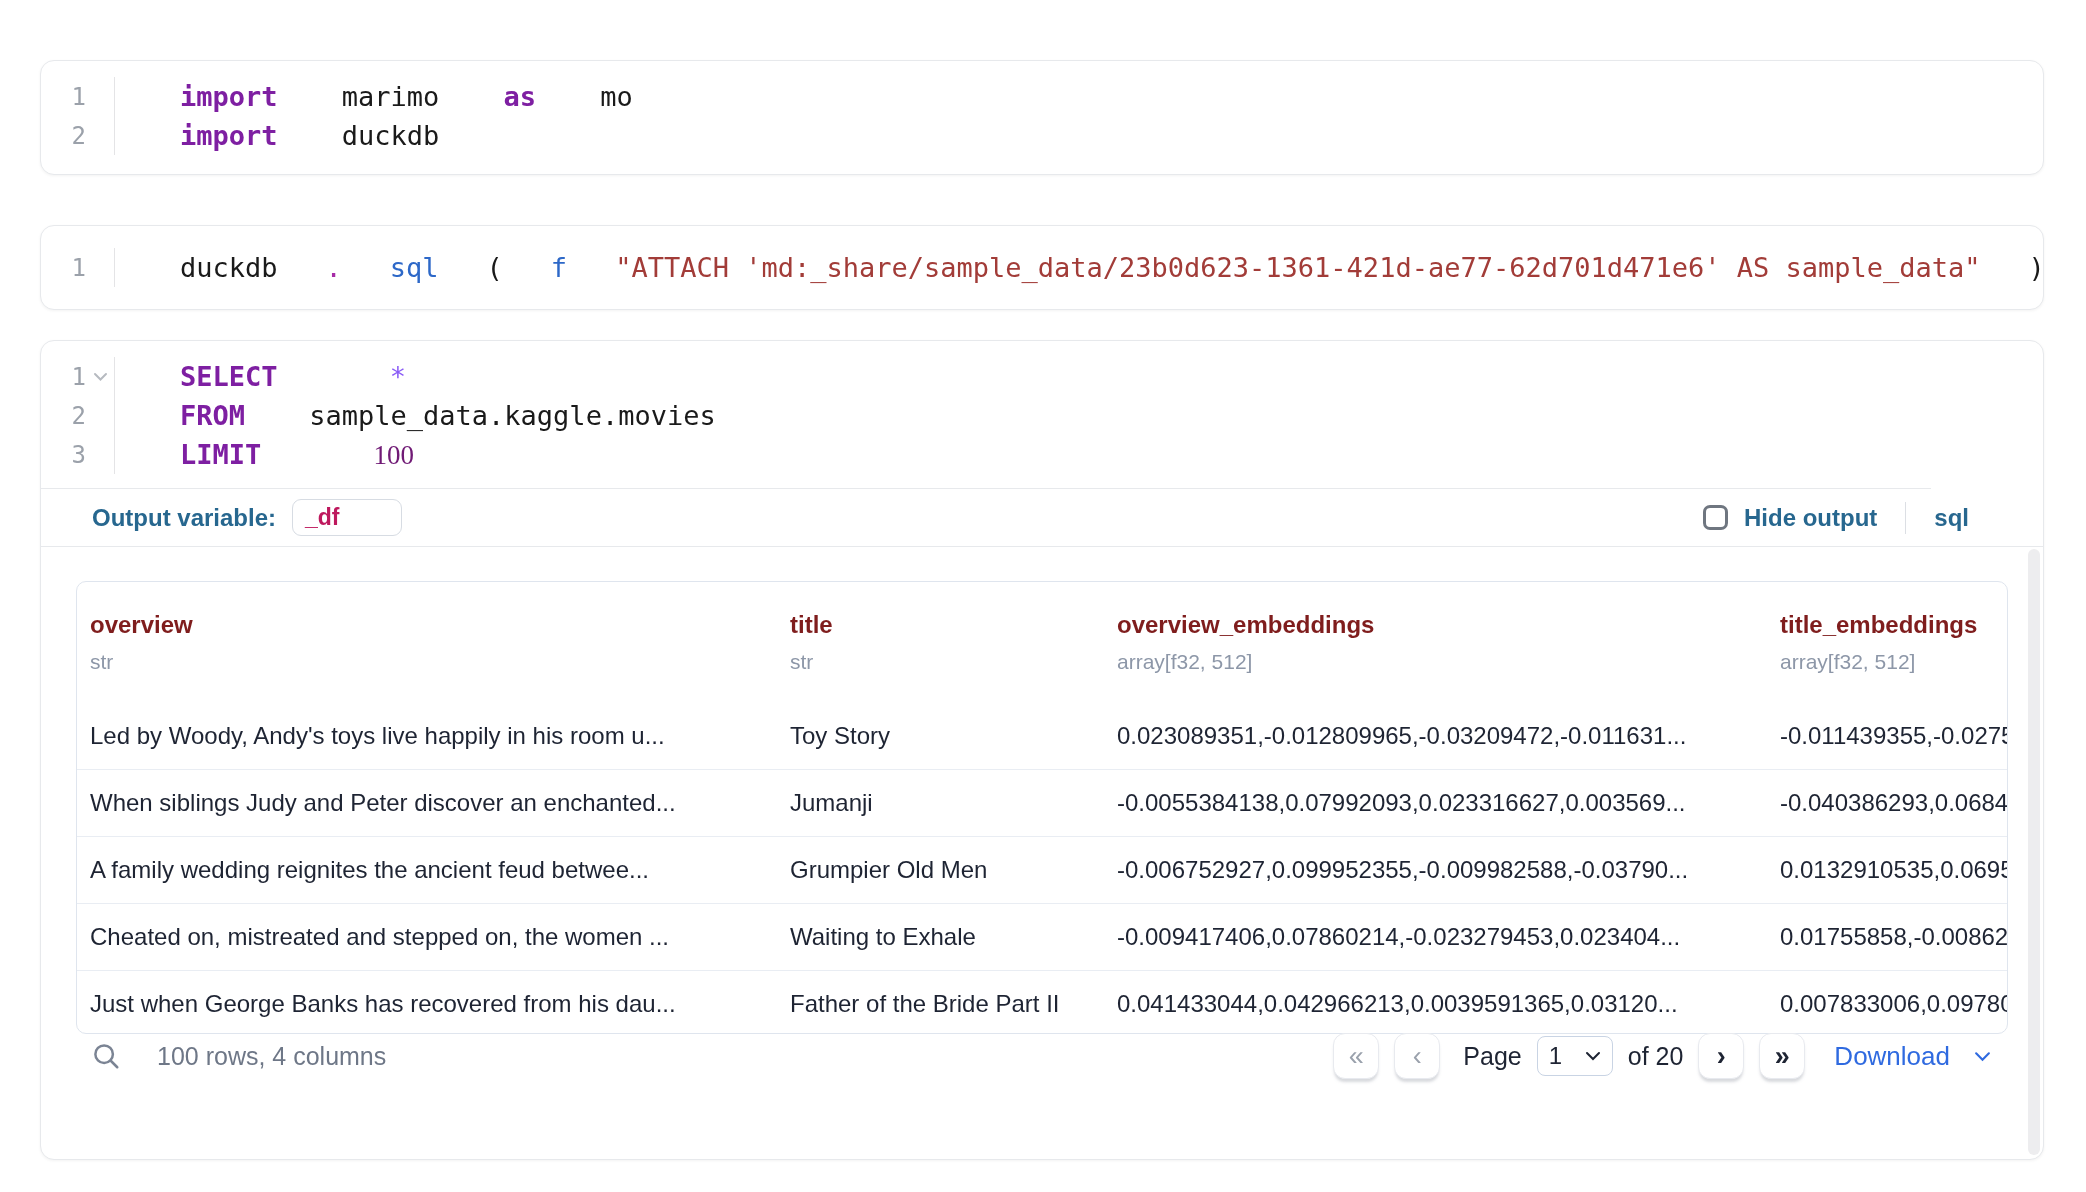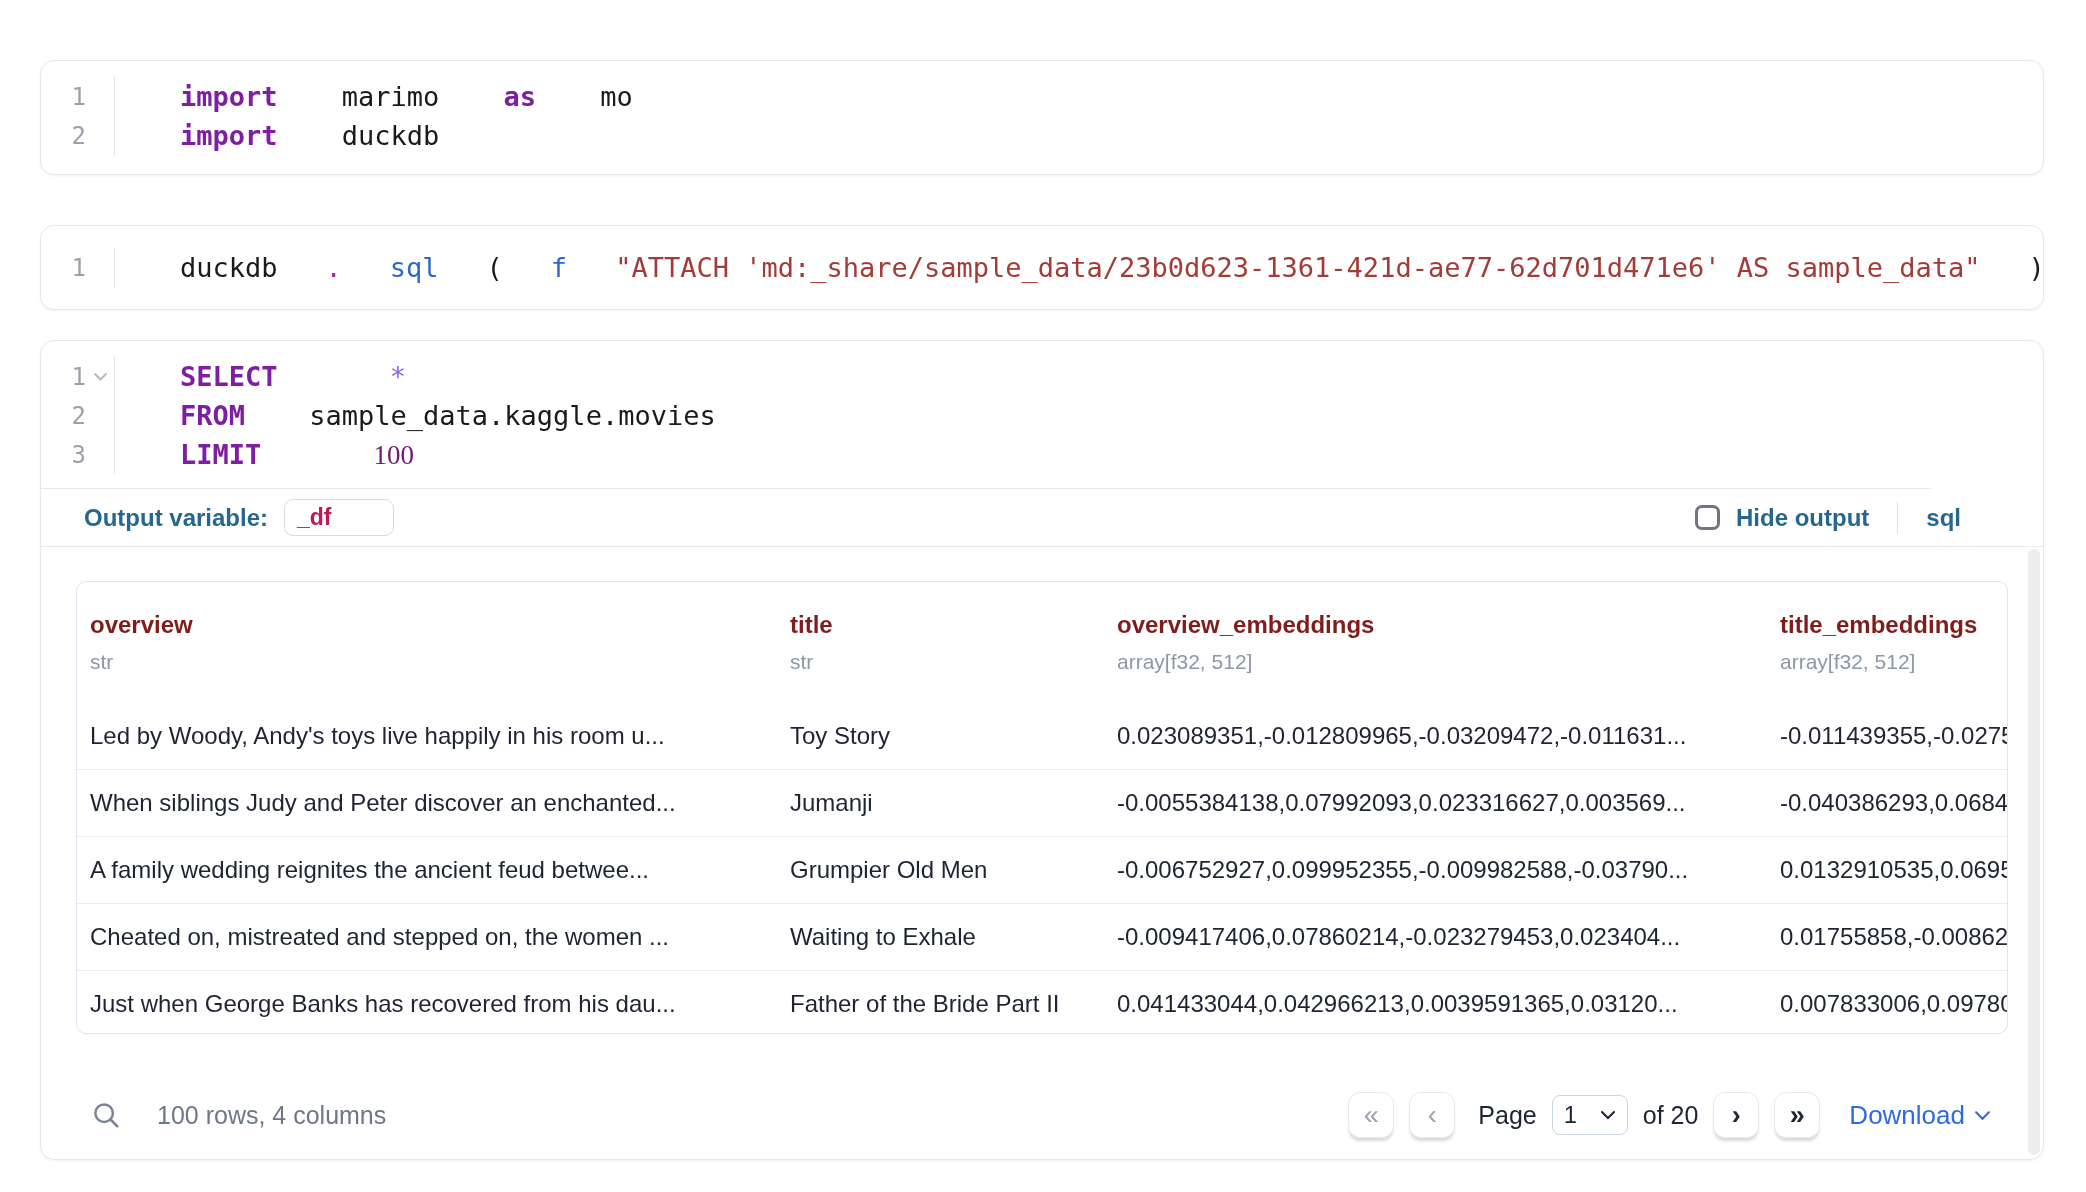--- a/index.html
+++ b/index.html
@@ -26,21 +26,21 @@
   .kw{color:#7e1fa2;font-weight:bold;}
   .op{color:#a62ba6;}
   .fn{color:#2d68c8;}
   .str{color:#a23c38;}
   .numlit{color:#701a75;font-family:Liberation Serif, serif;}
   .star{color:#8a5cf6;}
 
   
   .divider1{position:absolute;left:0;top:147px;width:1890px;height:1px;background:#e7e9ec;}
   .divider2{position:absolute;left:0;top:205px;width:100%;height:1px;background:#e7e9ec;}
-  .sql-toolbar{position:absolute;left:8px;top:148px;height:57px;width:100%;box-sizing:border-box;
+  .sql-toolbar{position:absolute;left:16px;top:148px;height:57px;width:100%;box-sizing:border-box;
                display:flex;align-items:center;justify-content:space-between;padding:0 90px 0 35px;}
   .outvar-group{display:flex;align-items:center;}
   .out-var-label{color:#27678f;font-weight:bold;font-size:24px;}
   .out-var-input{width:110px;height:37px;border:1px solid #d7dce3;border-radius:9px;margin-left:16px;
                  display:flex;align-items:center;padding-left:12px;box-sizing:border-box;
                  font-weight:bold;color:#be185d;font-size:23px;}
   .hide-group{display:flex;align-items:center;}
   .checkbox{width:25px;height:25px;border:3px solid #6f7680;border-radius:7px;background:#fff;box-sizing:border-box;}
   .hide-label{color:#27678f;font-weight:bold;font-size:24px;margin-left:16px;}
   .vdiv{width:1px;height:32px;background:#dcdfe4;margin:0 28px;}
@@ -51,36 +51,36 @@
               border:1px solid #dfe5ee;border-radius:10px;overflow:hidden;box-sizing:border-box;background:#fff;}
   .thead{display:grid;grid-template-columns:700px 327px 663px 1fr;height:121px;padding-top:28px;box-sizing:border-box;}
   .th{padding-left:13px;overflow:hidden;}
   .th-name{font-size:24px;font-weight:bold;color:#7f1d1d;line-height:30px;white-space:nowrap;}
   .th-type{font-size:21px;color:#8d97a8;line-height:26px;margin-top:9px;white-space:nowrap;}
   .trow{display:grid;grid-template-columns:700px 327px 663px 1fr;height:66px;}
   .trow + .trow{border-top:1px solid #e9edf3;}
   .td{padding-left:13px;line-height:65px;font-size:24px;color:#1e2433;white-space:nowrap;overflow:hidden;}
 
   
-  .tfooter{position:absolute;left:50px;right:52px;top:743px;height:62px;
+  .tfooter{position:absolute;left:50px;right:52px;top:684px;height:62px;
            display:flex;align-items:center;justify-content:space-between;}
   .summary-group{display:flex;align-items:center;gap:36px;}
   .summary{font-size:25px;color:#6e7787;}
   .pag{display:flex;align-items:center;gap:15px;}
   .pbtn{width:46px;height:46px;border:1px solid #e8eaef;border-radius:12px;background:#fff;
         display:flex;align-items:center;justify-content:center;font-size:27px;line-height:1;
         box-shadow:0 4px 3px -1px rgba(140,146,158,.35);box-sizing:border-box;cursor:pointer;}
   .pbtn.disabled{color:#9aa1ac;}
   .pbtn.enabled{color:#1e2433;font-weight:bold;}
   .plabel{font-size:25px;color:#1e2433;margin-left:8px;}
   .pselect{width:76px;height:40px;border:1px solid #c9d4e4;border-radius:8px;background:#fff;
            display:flex;align-items:center;justify-content:space-between;padding:0 11px;box-sizing:border-box;
            font-size:24px;color:#1e2433;cursor:pointer;}
   .oflabel{font-size:25px;color:#1e2433;}
-  .download{display:flex;align-items:center;gap:9px;color:#2f6ae0;font-size:26px;margin-left:14px;cursor:pointer;}
+  .download{display:flex;align-items:center;gap:24px;color:#2f6ae0;font-size:26px;margin-left:14px;cursor:pointer;}
 
   .scrollbar{position:absolute;right:3px;top:208px;width:12px;height:606px;background:#ededef;border-radius:6px;}
 </style>
 </head>
 <body>
 
 <div class="cell" id="cell-1">
   <div class="code-area">
     <div class="code-line">
       <div class="gutter">

